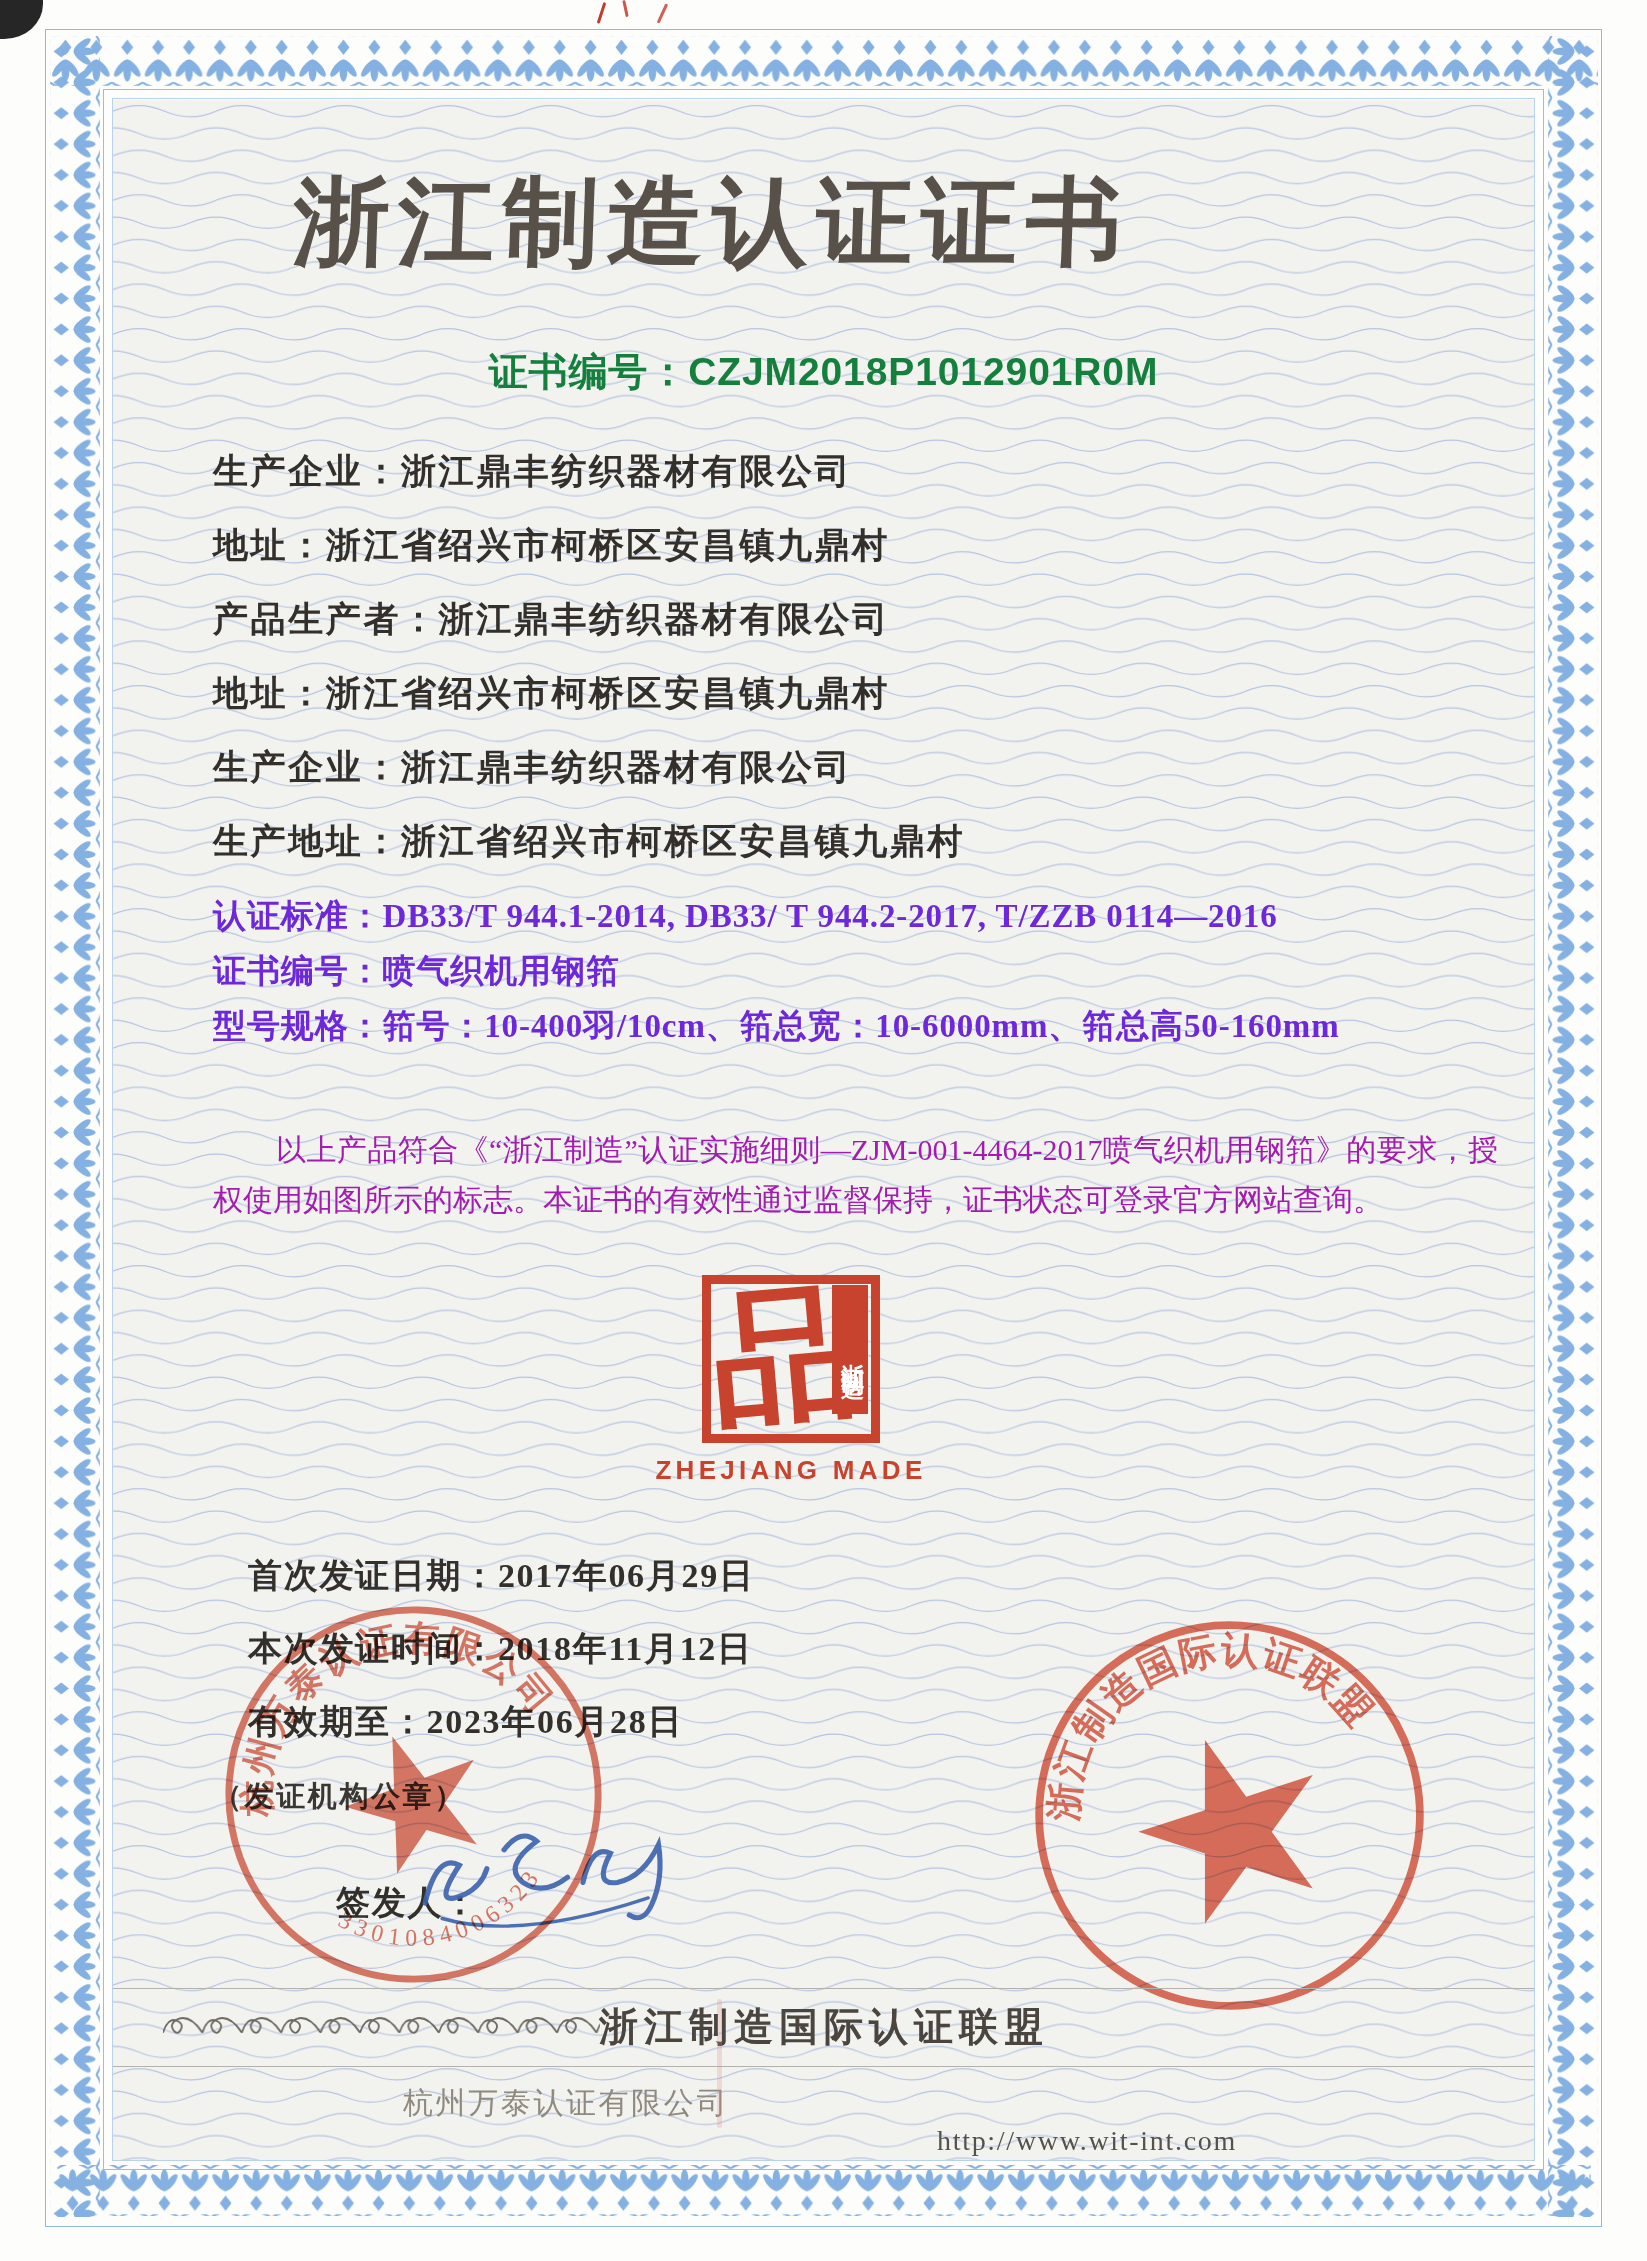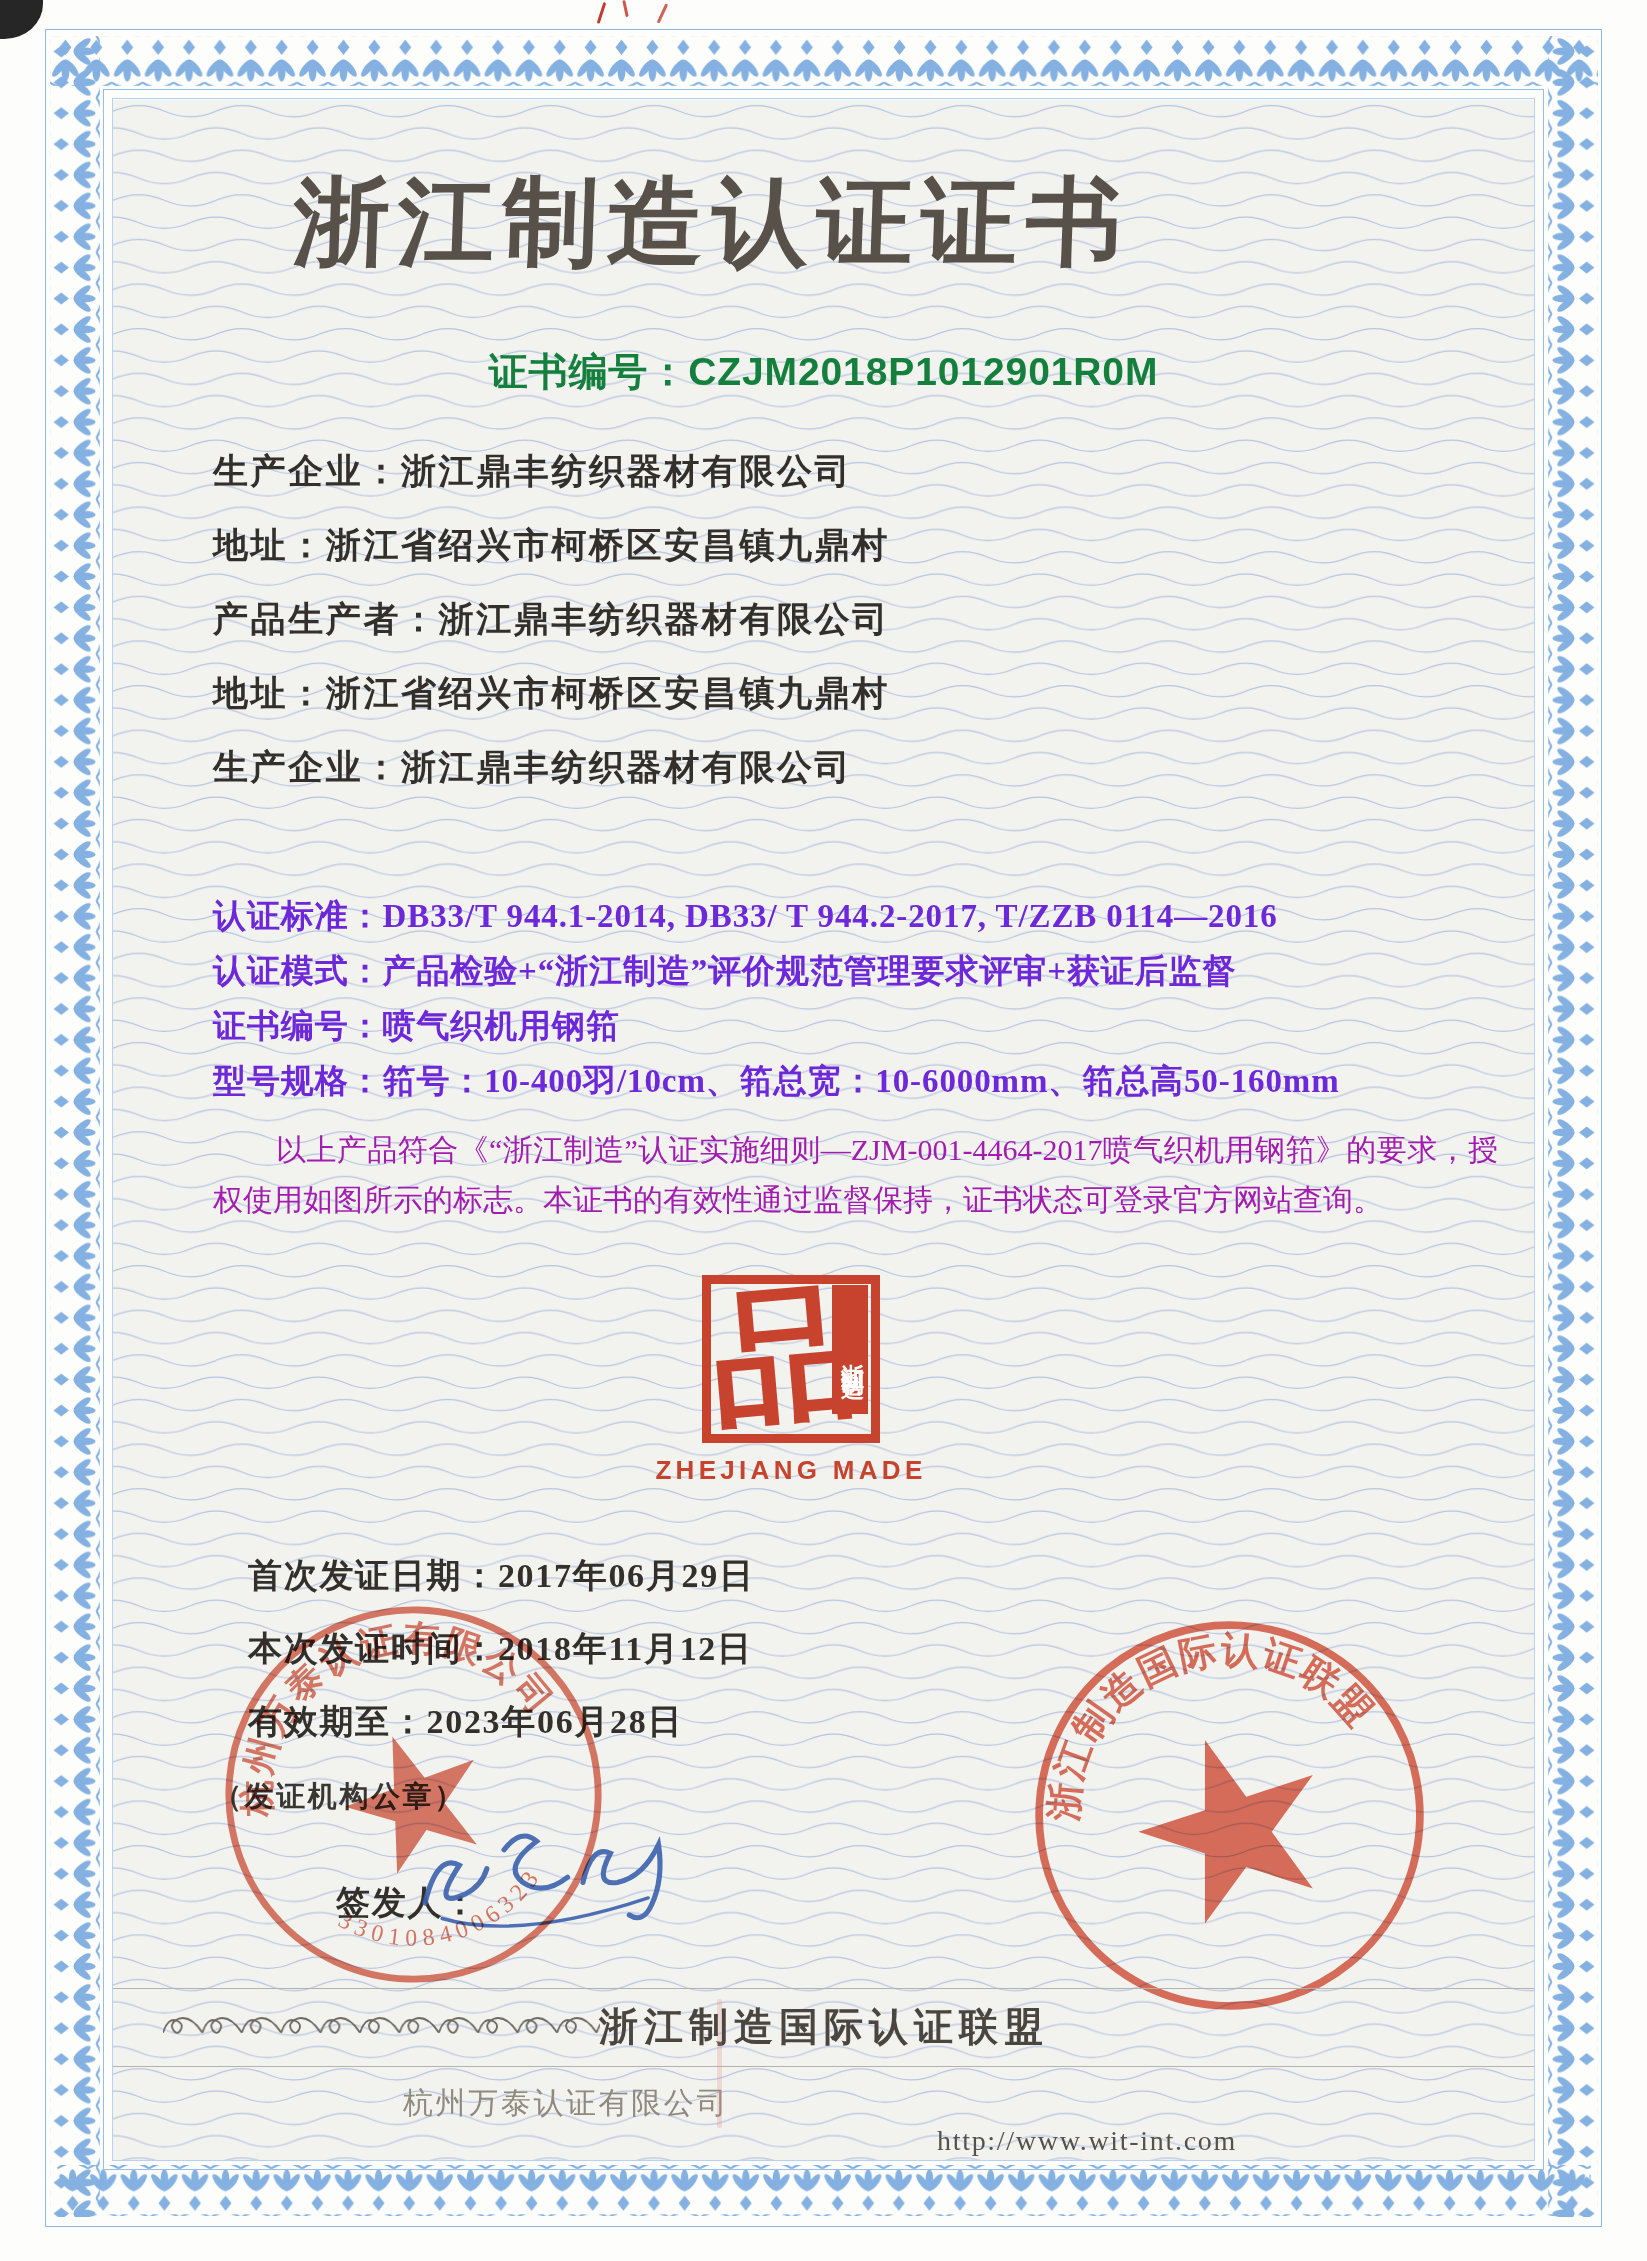--- a/index.html
+++ b/index.html
@@ -150,25 +150,25 @@
   <div class="cert-line">
     <span>证书编号：</span><span class="num">CZJM2018P1012901R0M</span>
   </div>
 
   <div class="fields">
     <div class="row"><span>生产企业：</span><span>浙江鼎丰纺织器材有限公司</span></div>
     <div class="row"><span>地址：</span><span>浙江省绍兴市柯桥区安昌镇九鼎村</span></div>
     <div class="row"><span>产品生产者：</span><span>浙江鼎丰纺织器材有限公司</span></div>
     <div class="row"><span>地址：</span><span>浙江省绍兴市柯桥区安昌镇九鼎村</span></div>
     <div class="row"><span>生产企业：</span><span>浙江鼎丰纺织器材有限公司</span></div>
+    <div class="row"><span>生产地址：</span><span>浙江省绍兴市柯桥区安昌镇九鼎村</span></div>
   </div>
 
   <div class="specs">
     <div class="row"><span>认证标准：</span><span>DB33/T 944.1-2014, DB33/ T 944.2-2017, T/ZZB 0114—2016</span></div>
-    <div class="row"><span>认证模式：</span><span>产品检验+“浙江制造”评价规范管理要求评审+获证后监督</span></div>
     <div class="row"><span>证书编号：</span><span>喷气织机用钢筘</span></div>
     <div class="row"><span>型号规格：</span><span>筘号：10-400羽/10cm、筘总宽：10-6000mm、筘总高50-160mm</span></div>
   </div>
 
   <div class="statement">以上产品符合《“浙江制造”认证实施细则—ZJM-001-4464-2017喷气织机用钢筘》的要求，授权使用如图所示的标志。本证书的有效性通过监督保持，证书状态可登录官方网站查询。</div>
 
   <div class="logo">
     <div class="logo-square"></div>
     <div class="logo-mark">品</div>
     <div class="logo-strip">浙江制造</div>

